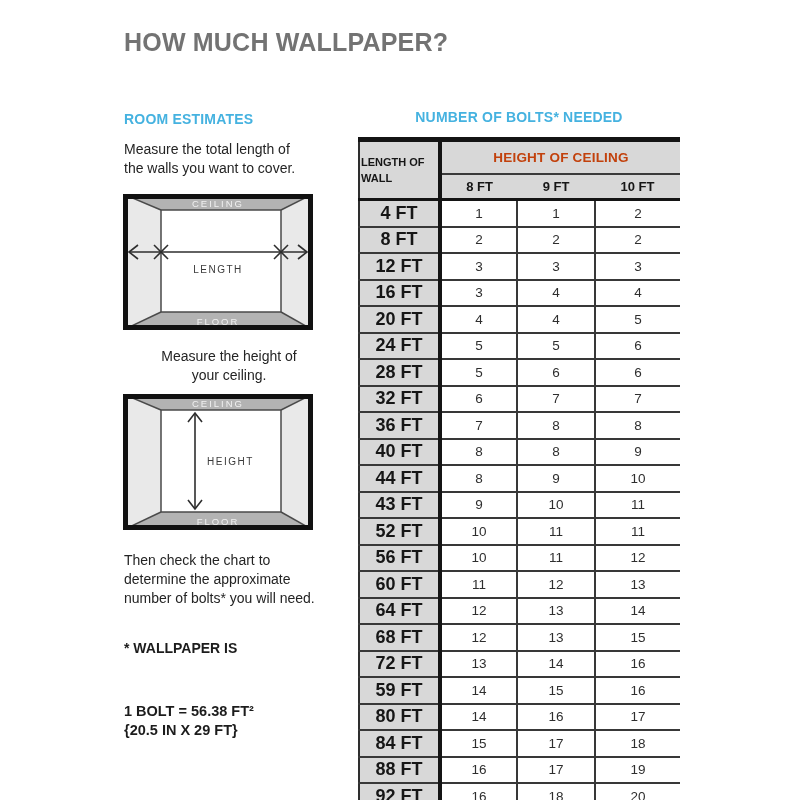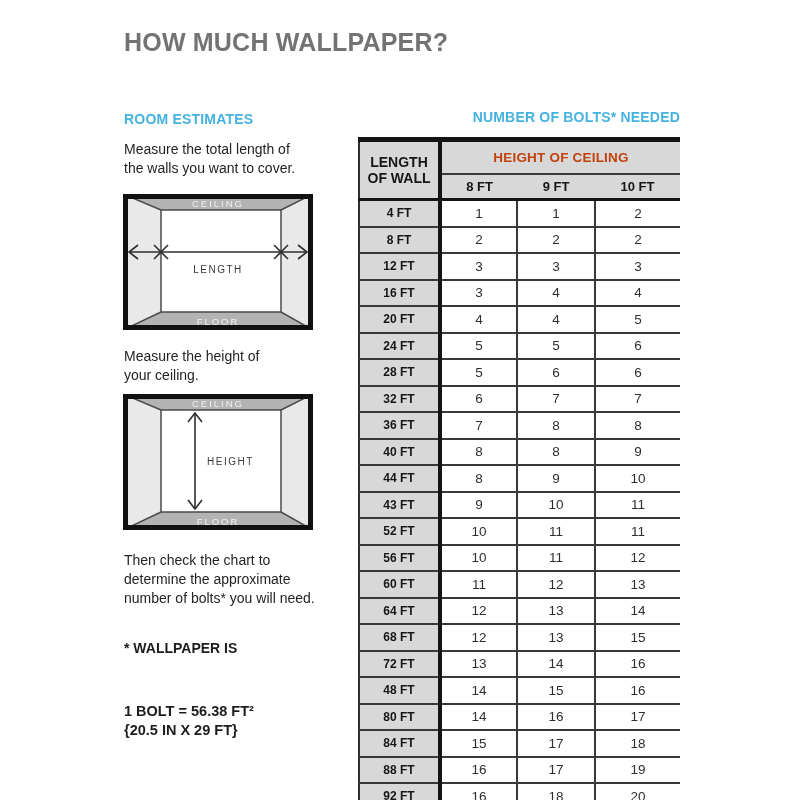--- a/index.html
+++ b/index.html
@@ -18,51 +18,51 @@
   .instruction {
     font-size:14px; line-height:19px; color:#242424; white-space:pre-line;
   }
   .abs { position:absolute; }
   .diagram { display:block; }
   .footnote-block { font-size:14px; font-weight:bold; color:#1c1c1c; line-height:18px; }
   .footnote-line2 { padding-left:9px; }
   .bolt-block { font-size:14.5px; font-weight:bold; color:#1c1c1c; line-height:19px;margin-top:24px; }
 
   .table-title {
-    position:absolute; left:358px; top:109px; width:322px; text-align:right;
+    position:absolute; left:358px; top:109px; width:322px; text-align:center;
     font-size:14px; font-weight:bold; color:#45b2e0; letter-spacing:0.2px;
   }
   table.bolts {
     position:absolute; left:358px; top:137px;
     border-collapse:collapse; table-layout:fixed; width:321px;
     font-family:"Liberation Sans", sans-serif;
   }
   table.bolts col.c1 { width:81px; }
   table.bolts col.c2 { width:77px; }
   table.bolts col.c3 { width:78px; }
   table.bolts col.c4 { width:85px; }
 
   th.corner {
-    background:#d8d8d8; font-size:14px; font-weight:bold; color:#161616;
-    text-align:center; line-height:16px; vertical-align:middle;
+    background:#d8d8d8; font-size:11px; font-weight:bold; color:#161616;
+    text-align:left; line-height:16px; vertical-align:middle;
     border-top:5px solid #141414; border-left:2px solid #2e2e2e;
     border-right:4px solid #141414; border-bottom:3px solid #141414;
   }
   th.group {
     background:#d8d8d8; font-size:13.5px; font-weight:bold; color:#c2410c;
     text-align:center; height:29px; letter-spacing:0.2px;
     border-top:5px solid #141414; border-bottom:2px solid #3a3a3a;
   }
   tr.subhead th {
     background:#d8d8d8; font-size:13px; font-weight:bold; color:#161616;
     text-align:center; height:21px;
     border-bottom:3px solid #141414;
   }
   tbody th.rowhead {
-    background:#d8d8d8; font-size:12px; font-weight:bold; color:#161616;
+    background:#d8d8d8; font-size:18px; font-weight:bold; color:#161616;
     text-align:center; height:22.5px;
     border-left:2px solid #2e2e2e; border-right:4px solid #141414;
     border-bottom:2px solid #383838;
   }
   tbody td {
     background:#ffffff; font-size:13.5px; color:#2e2e2e; text-align:center;
     height:22.5px; border-left:2px solid #383838; border-bottom:2px solid #383838;
   }
   tbody td:last-child { border-right:none; }
 
@@ -99,21 +99,21 @@
       <polyline points="15,51 6,58 15,65"></polyline>
       <polyline points="175,51 184,58 175,65"></polyline>
       <line x1="31" y1="51" x2="45" y2="65"></line>
       <line x1="31" y1="65" x2="45" y2="51"></line>
       <line x1="151" y1="51" x2="165" y2="65"></line>
       <line x1="151" y1="65" x2="165" y2="51"></line>
     </g>
     <text x="95" y="79" text-anchor="middle" class="svg-measure-label">LENGTH</text>
   </svg>
 
-  <div class="abs instruction" style="left:124px; top:347px; width:210px;">Measure the height of
+  <div class="abs instruction" style="left:124px; top:347px; width:210px;text-align:center;">Measure the height of
 your ceiling.</div>
 
   <svg class="abs diagram" style="left:123px; top:394px;" width="190" height="136" viewBox="0 0 190 136">
     <polygon points="0,0 190,0 158,16 38,16" fill="#b3b3b3"></polygon>
     <polygon points="0,136 190,136 158,118 38,118" fill="#b3b3b3"></polygon>
     <polygon points="0,0 38,16 38,118 0,136" fill="#e9e9e9"></polygon>
     <polygon points="190,0 158,16 158,118 190,136" fill="#e9e9e9"></polygon>
     <rect x="38" y="16" width="120" height="102" fill="#ffffff" stroke="#4a4a4a" stroke-width="1.5"></rect>
     <line x1="0" y1="0" x2="38" y2="16" stroke="#4a4a4a" stroke-width="1.5"></line>
     <line x1="190" y1="0" x2="158" y2="16" stroke="#4a4a4a" stroke-width="1.5"></line>
@@ -285,21 +285,21 @@
         </tr>
 
         <tr>
           <th class="rowhead">72 FT</th>
           <td>13</td>
           <td>14</td>
           <td>16</td>
         </tr>
 
         <tr>
-          <th class="rowhead">48 FT</th>
+          <th class="rowhead">59 FT</th>
           <td>14</td>
           <td>15</td>
           <td>16</td>
         </tr>
 
         <tr>
           <th class="rowhead">80 FT</th>
           <td>14</td>
           <td>16</td>
           <td>17</td>

